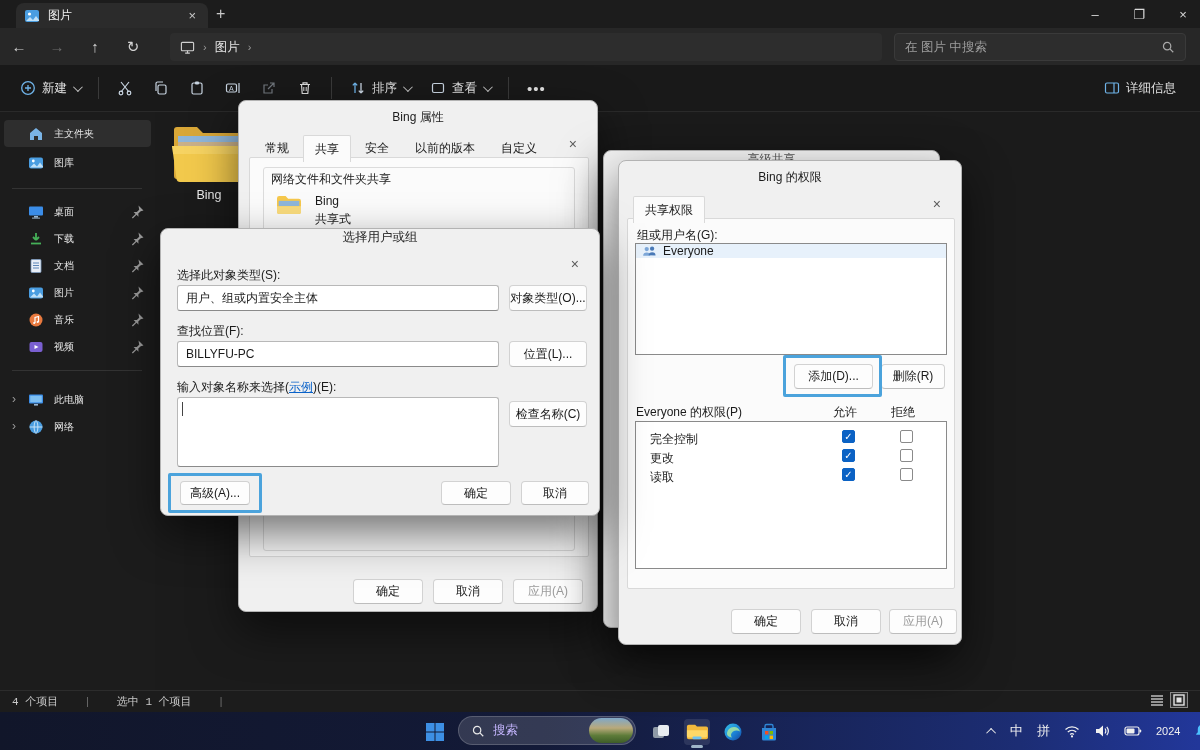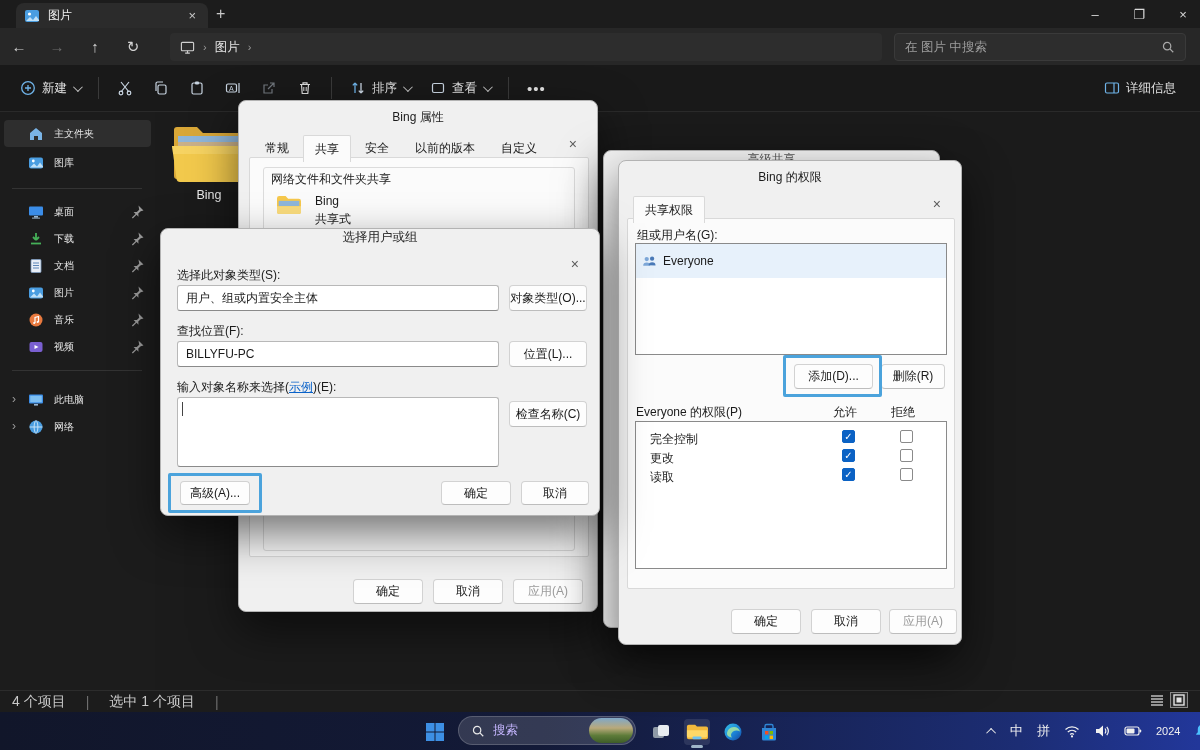--- a/index.html
+++ b/index.html
@@ -40,21 +40,21 @@
   .sitem .pin { margin-left:auto; }
   .sdiv { position:absolute; left:12px; width:130px; height:1px; background:#333; }
   .treechev { position:absolute; color:#9a9a9a; font-size:12px; }
   .icon16 { width:16px; height:16px; flex:0 0 16px; }
 
   .content { left:155px; top:112px; width:1045px; height:578px; background:#1b1b1b; }
   .tile { left:163px; top:120px; width:92px; height:102px; display:flex; flex-direction:column; align-items:center; }
   .tile .name { color:#ececec; font-size:12.5px; margin-top:6px; }
 
   .statusbar { left:0; top:690px; width:1200px; height:22px; background:#1c1c1c; border-top:1px solid #2c2c2c;
-    display:flex; align-items:center; color:#c9c9c9; font-size:14px; padding-left:12px; gap:20px; }
+    display:flex; align-items:center; color:#c9c9c9; font-size:11px; padding-left:12px; gap:26px;font-family:Liberation Mono, monospace; }
   .sbsep { color:#6e6e6e; }
   .viewtg { position:absolute; top:692px; width:18px; height:16px; display:flex; align-items:center; justify-content:center; }
 
   
   .taskbar { left:0; top:712px; width:1200px; height:38px;
     background:linear-gradient(90deg,#11162a 0%,#131a38 45%,#1c2d74 85%,#22379a 100%); }
   .tkicon { position:absolute; top:719px; width:26px; height:26px; display:flex; align-items:center; justify-content:center; border-radius:4px; }
   .tkicon.active { background:rgba(255,255,255,.10); }
   .tkicon.active::after { content:""; position:absolute; bottom:-3px; left:7px; width:12px; height:3px; border-radius:2px; background:#9fb6c9; }
   .tsearch { left:458px; top:716px; width:178px; height:29px; border-radius:15px;
@@ -76,21 +76,21 @@
     border-radius:4px; display:flex; align-items:center; justify-content:center; font-size:12px; color:#1b1b1b; }
   .btn.dis { color:#9b9b9b; }
   .field { position:absolute; background:#fff; border:1px solid #b8b8b8; border-bottom-color:#8a8a8a;
     border-radius:3px; display:flex; align-items:center; padding:1px 8px; font-size:12px; color:#1b1b1b; }
   .lbl { position:absolute; font-size:12px; color:#1b1b1b; white-space:nowrap; }
   .xtabs { position:absolute; display:flex; gap:2px; z-index:2; }
   .xtab { padding:5px 11px 4px; font-size:12px; color:#1b1b1b; border:1px solid transparent; border-bottom:none; }
   .xtab.active { background:#fbfbfb; border-color:#d9d9d9; border-radius:2px 2px 0 0; position:relative; top:1px; }
   .page { position:absolute; background:#fbfbfb; border:1px solid #d9d9d9; border-radius:2px; }
   .listbox { position:absolute; background:#fff; border:1px solid #8a8a8a; }
-  .lrow { display:flex; align-items:center; gap:6px; padding:10px 6px; font-size:12px; background:#e7f1fb; }
+  .lrow { display:flex; align-items:center; gap:6px; padding:0 6px; font-size:12px; background:#e7f1fb; }
   .cb { position:absolute; width:13px; height:13px; border:1px solid #8a8a8a; border-radius:2px; background:#fff; }
   .cb.checked { background:#0b62c4; border-color:#0b62c4; color:#fff; font-size:10px; line-height:12px; text-align:center; }
   .cb.checked::after { content:"\2713"; }
   .hlt { position:absolute; border:3px solid #4ba3dc; border-radius:2px; z-index:5; }
   .link { color:#0a62c9; text-decoration:underline; }
   .groupbox { position:absolute; border:1px solid #dcdcdc; border-radius:3px; background:#fbfbfb; }
   .caret { position:absolute; width:1px; height:14px; background:#444; }
 </style>
 </head>
 <body>

